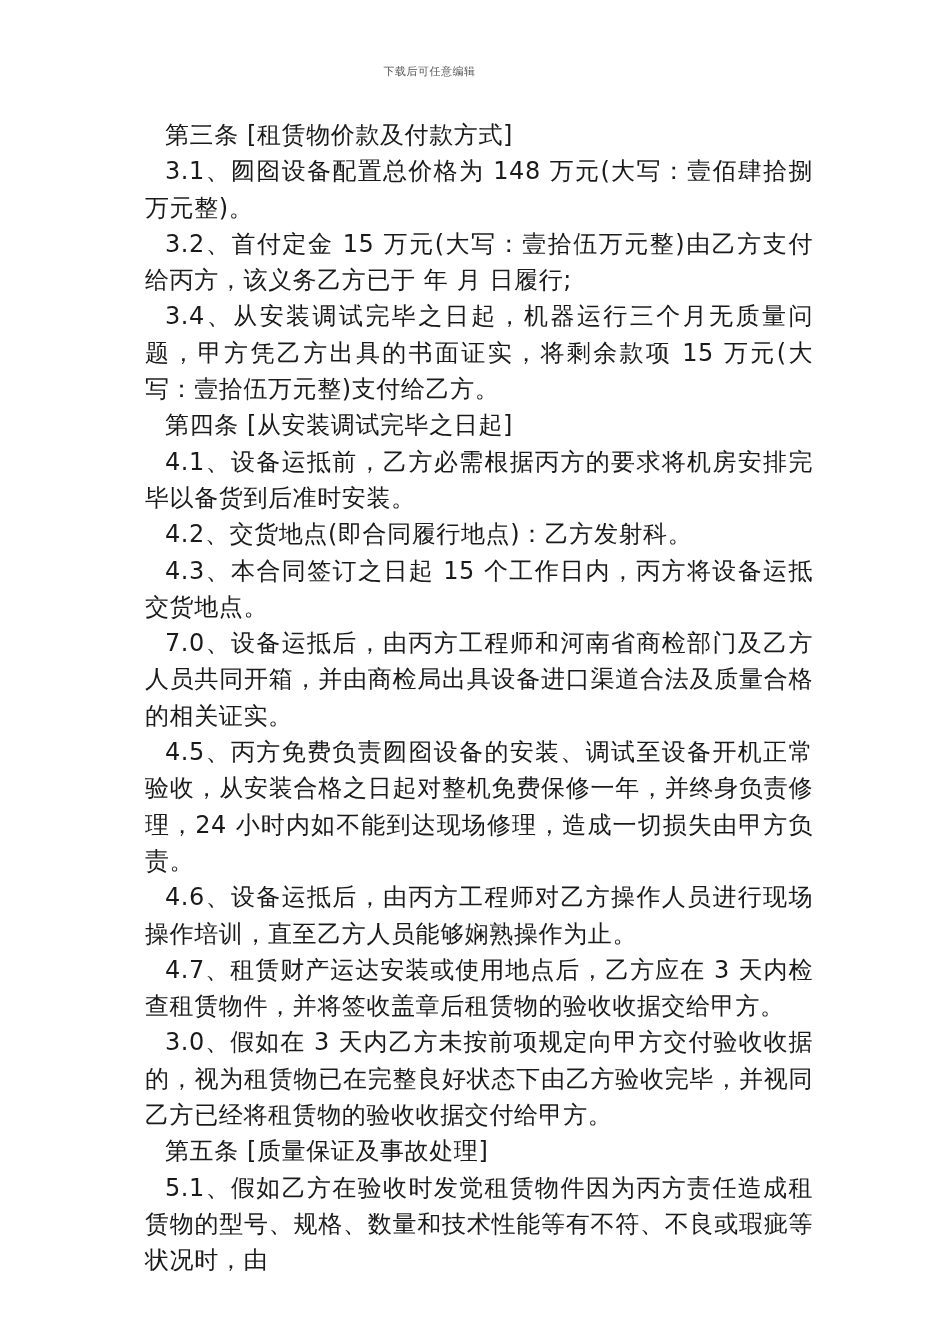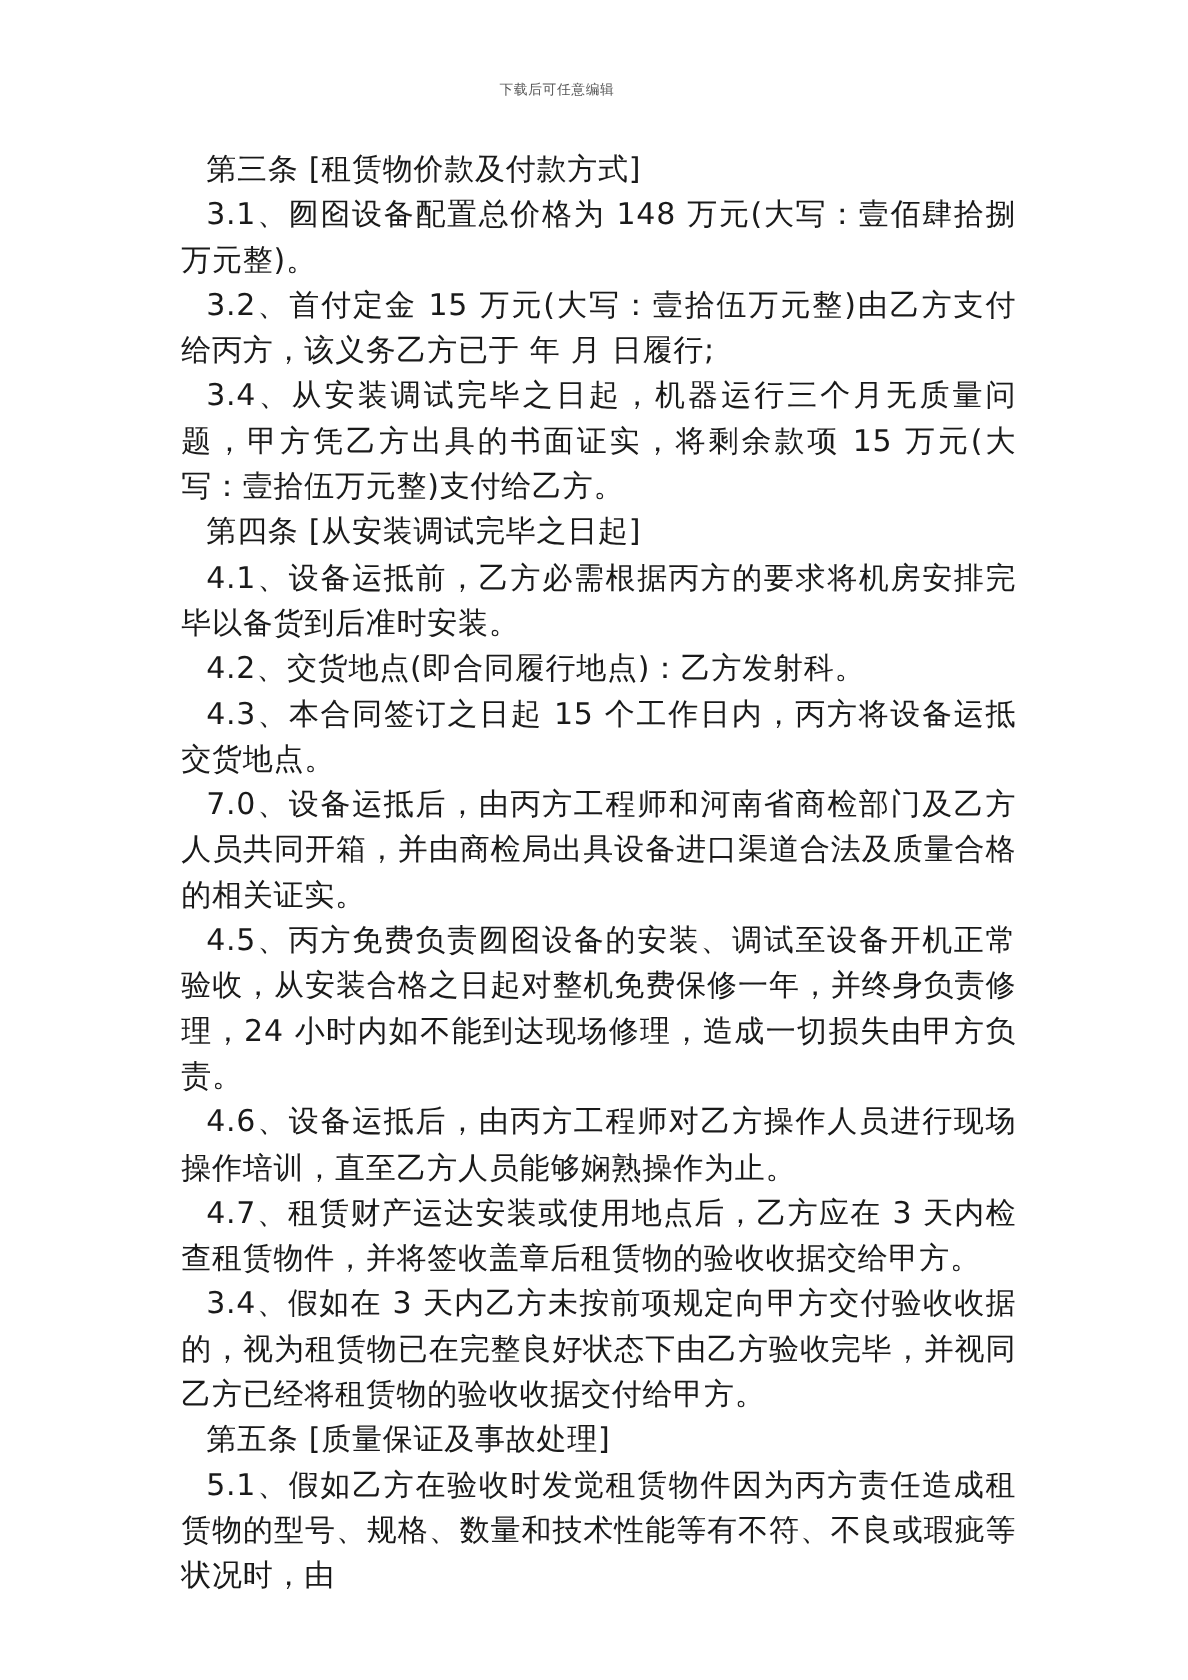--- a/index.html
+++ b/index.html
@@ -11,21 +11,21 @@
       width: 950px;
       height: 1344px;
       position: relative;
       overflow: hidden;
       font-family: "DejaVu Sans", "Liberation Sans", sans-serif;
       color: #1a1a1a;
     }
     .page-header {
       position: absolute;
       top: 64px;
-      left: 16px;
+      left: 0;
       width: 859px;
       text-align: center;
       font-family: "DejaVu Serif", "Liberation Serif", serif;
       font-size: 11px;
       color: #555555;
       letter-spacing: 0.5px;
     }
     .doc-body {
       position: absolute;
       top: 117px;
@@ -59,18 +59,18 @@
   <p class="para">3.4、从安装调试完毕之日起，机器运行三个月无质量问题，甲方凭乙方出具的书面证实，将剩余款项 15 万元(大写：壹拾伍万元整)支付给乙方。</p>
 
   <p class="para heading">第四条 [从安装调试完毕之日起]</p>
   <p class="para">4.1、设备运抵前，乙方必需根据丙方的要求将机房安排完毕以备货到后准时安装。</p>
   <p class="para">4.2、交货地点(即合同履行地点)：乙方发射科。</p>
   <p class="para">4.3、本合同签订之日起 15 个工作日内，丙方将设备运抵交货地点。</p>
   <p class="para">7.0、设备运抵后，由丙方工程师和河南省商检部门及乙方人员共同开箱，并由商检局出具设备进口渠道合法及质量合格的相关证实。</p>
   <p class="para">4.5、丙方免费负责囫囵设备的安装、调试至设备开机正常验收，从安装合格之日起对整机免费保修一年，并终身负责修理，24 小时内如不能到达现场修理，造成一切损失由甲方负责。</p>
   <p class="para">4.6、设备运抵后，由丙方工程师对乙方操作人员进行现场操作培训，直至乙方人员能够娴熟操作为止。</p>
   <p class="para">4.7、租赁财产运达安装或使用地点后，乙方应在 3 天内检查租赁物件，并将签收盖章后租赁物的验收收据交给甲方。</p>
-  <p class="para">3.4、假如在 3 天内乙方未按前项规定向甲方交付验收收据的，视为租赁物已在完整良好状态下由乙方验收完毕，并视同乙方已经将租赁物的验收收据交付给甲方。</p>
+  <p class="para">3.0、假如在 3 天内乙方未按前项规定向甲方交付验收收据的，视为租赁物已在完整良好状态下由乙方验收完毕，并视同乙方已经将租赁物的验收收据交付给甲方。</p>
 
   <p class="para heading">第五条 [质量保证及事故处理]</p>
   <p class="para">5.1、假如乙方在验收时发觉租赁物件因为丙方责任造成租赁物的型号、规格、数量和技术性能等有不符、不良或瑕疵等状况时，由</p>
 
 </div>
 
 </body></html>

